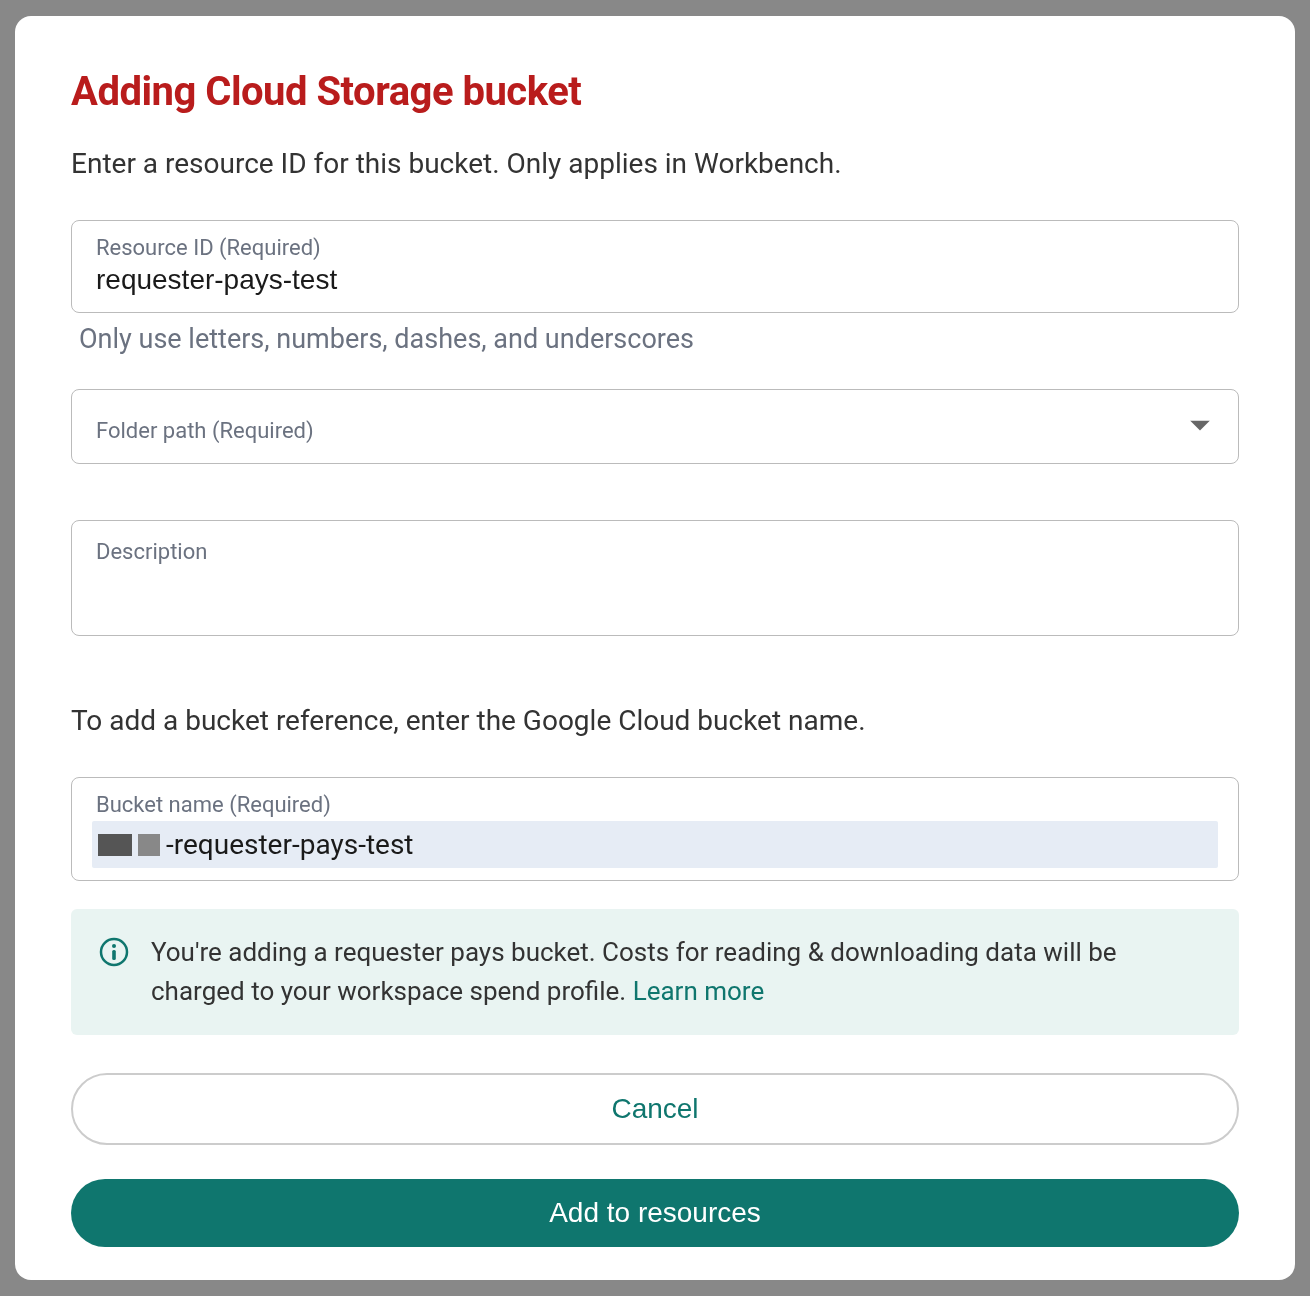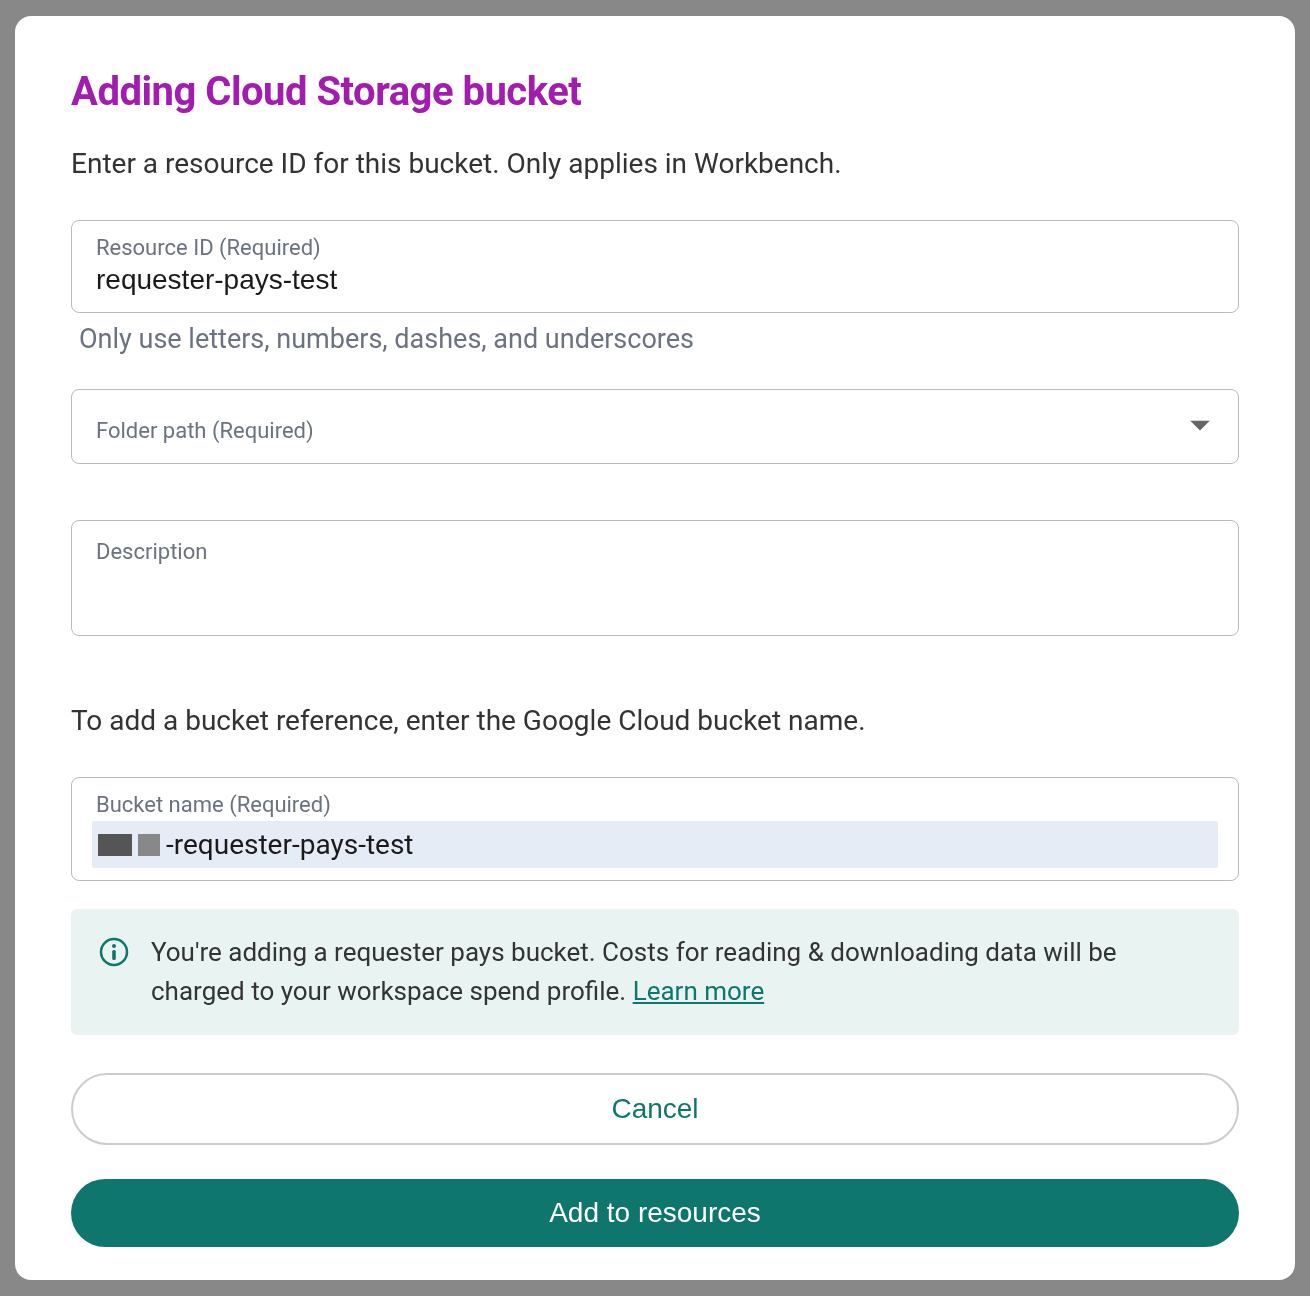--- a/index.html
+++ b/index.html
@@ -21,21 +21,21 @@
       border-radius: 16px;
       width: 1280px;
       height: 1264px;
       padding: 52px 56px;
       position: relative;
       overflow: hidden;
     }
     .modal-title {
       font-size: 40px;
       font-weight: 700;
-      color: #a21caf;
+      color: #b91c1c;
       margin-bottom: 32px;
       letter-spacing: -0.5px;
     }
     .modal-subtitle {
       font-size: 28px;
       color: #333;
       margin-bottom: 40px;
     }
     .field-wrapper {
       border: 1px solid #bbb;
@@ -128,21 +128,20 @@
       flex-shrink: 0;
       margin-top: 4px;
     }
     .info-text {
       font-size: 26px;
       color: #333;
       line-height: 1.5;
     }
     .info-link {
       color: #0f766e;
-      text-decoration: underline;
       cursor: pointer;
     }
     .button-row {
       display: flex;
       justify-content: flex-end;
       gap: 34px;
       margin-top: 20px;
       flex-direction: column;
     }
     .btn {

